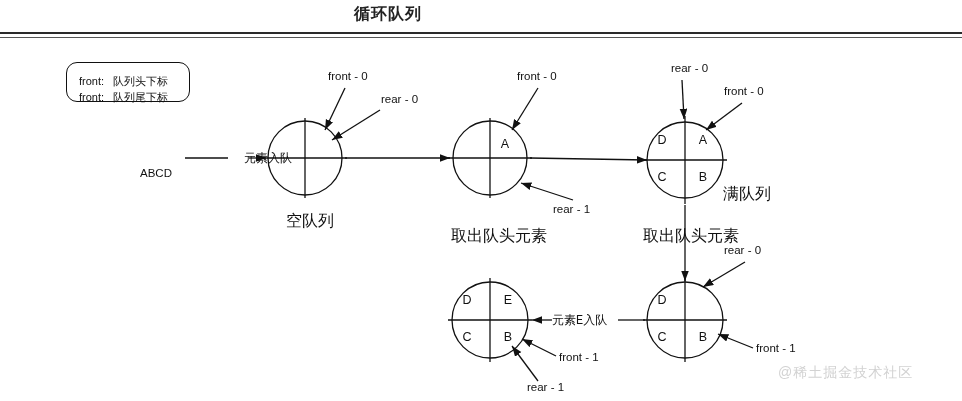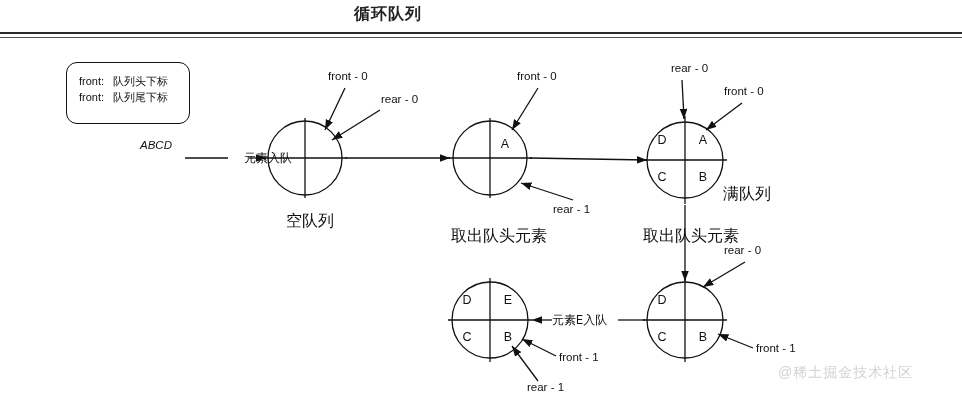--- a/index.html
+++ b/index.html
@@ -21,21 +21,21 @@
     color:#222;
     letter-spacing:1px;
   }
   .rule{
     position:absolute;left:0;top:32px;width:962px;height:3px;
     border-top:2px solid #2a2a2a;
     border-bottom:1px solid #555;
   }
 
   .legend-box{
-    position:absolute;left:66px;top:62px;width:124px;height:62px;
+    position:absolute;left:66px;top:62px;width:124px;height:40px;
     border:1.4px solid #111;border-radius:11px;
     box-sizing:border-box;
     background:#fff;
   }
   .legend-line{
     position:absolute;left:12px;
     font-size:11px;white-space:nowrap;
     color:#111;
   }
   .legend-line .k{display:inline-block;min-width:34px;}
@@ -144,21 +144,21 @@
       <line x1="745" y1="262" x2="703" y2="287" marker-end="url(#arw)"></line>
 
       <line x1="753" y1="348" x2="718" y2="334" marker-end="url(#arw)"></line>
 
       <line x1="556" y1="356" x2="522" y2="339" marker-end="url(#arw)"></line>
 
       <line x1="538" y1="381" x2="512" y2="346" marker-end="url(#arw)"></line>
     </g>
   </svg>
 
-  <div class="lbl" style="left:140px;top:139px;font-style:italic;">ABCD</div>
+  <div class="lbl" style="left:140px;top:167px;">ABCD</div>
   <div class="lbl cn" style="left:228px;top:150px;margin-left:16px;">元素入队</div>
   <div class="lbl cn" style="left:552px;top:312px;font-family:Liberation Mono, monospace;">元素E入队</div>
 
   <div class="lbl" style="left:328px;top:70px;">front - 0</div>
   <div class="lbl" style="left:381px;top:93px;">rear - 0</div>
   <div class="cap" style="left:286px;top:211px;">空队列</div>
 
   <div class="cell" style="left:496px;top:137px;">A</div>
   <div class="lbl" style="left:517px;top:70px;">front - 0</div>
   <div class="lbl" style="left:553px;top:203px;">rear - 1</div>

